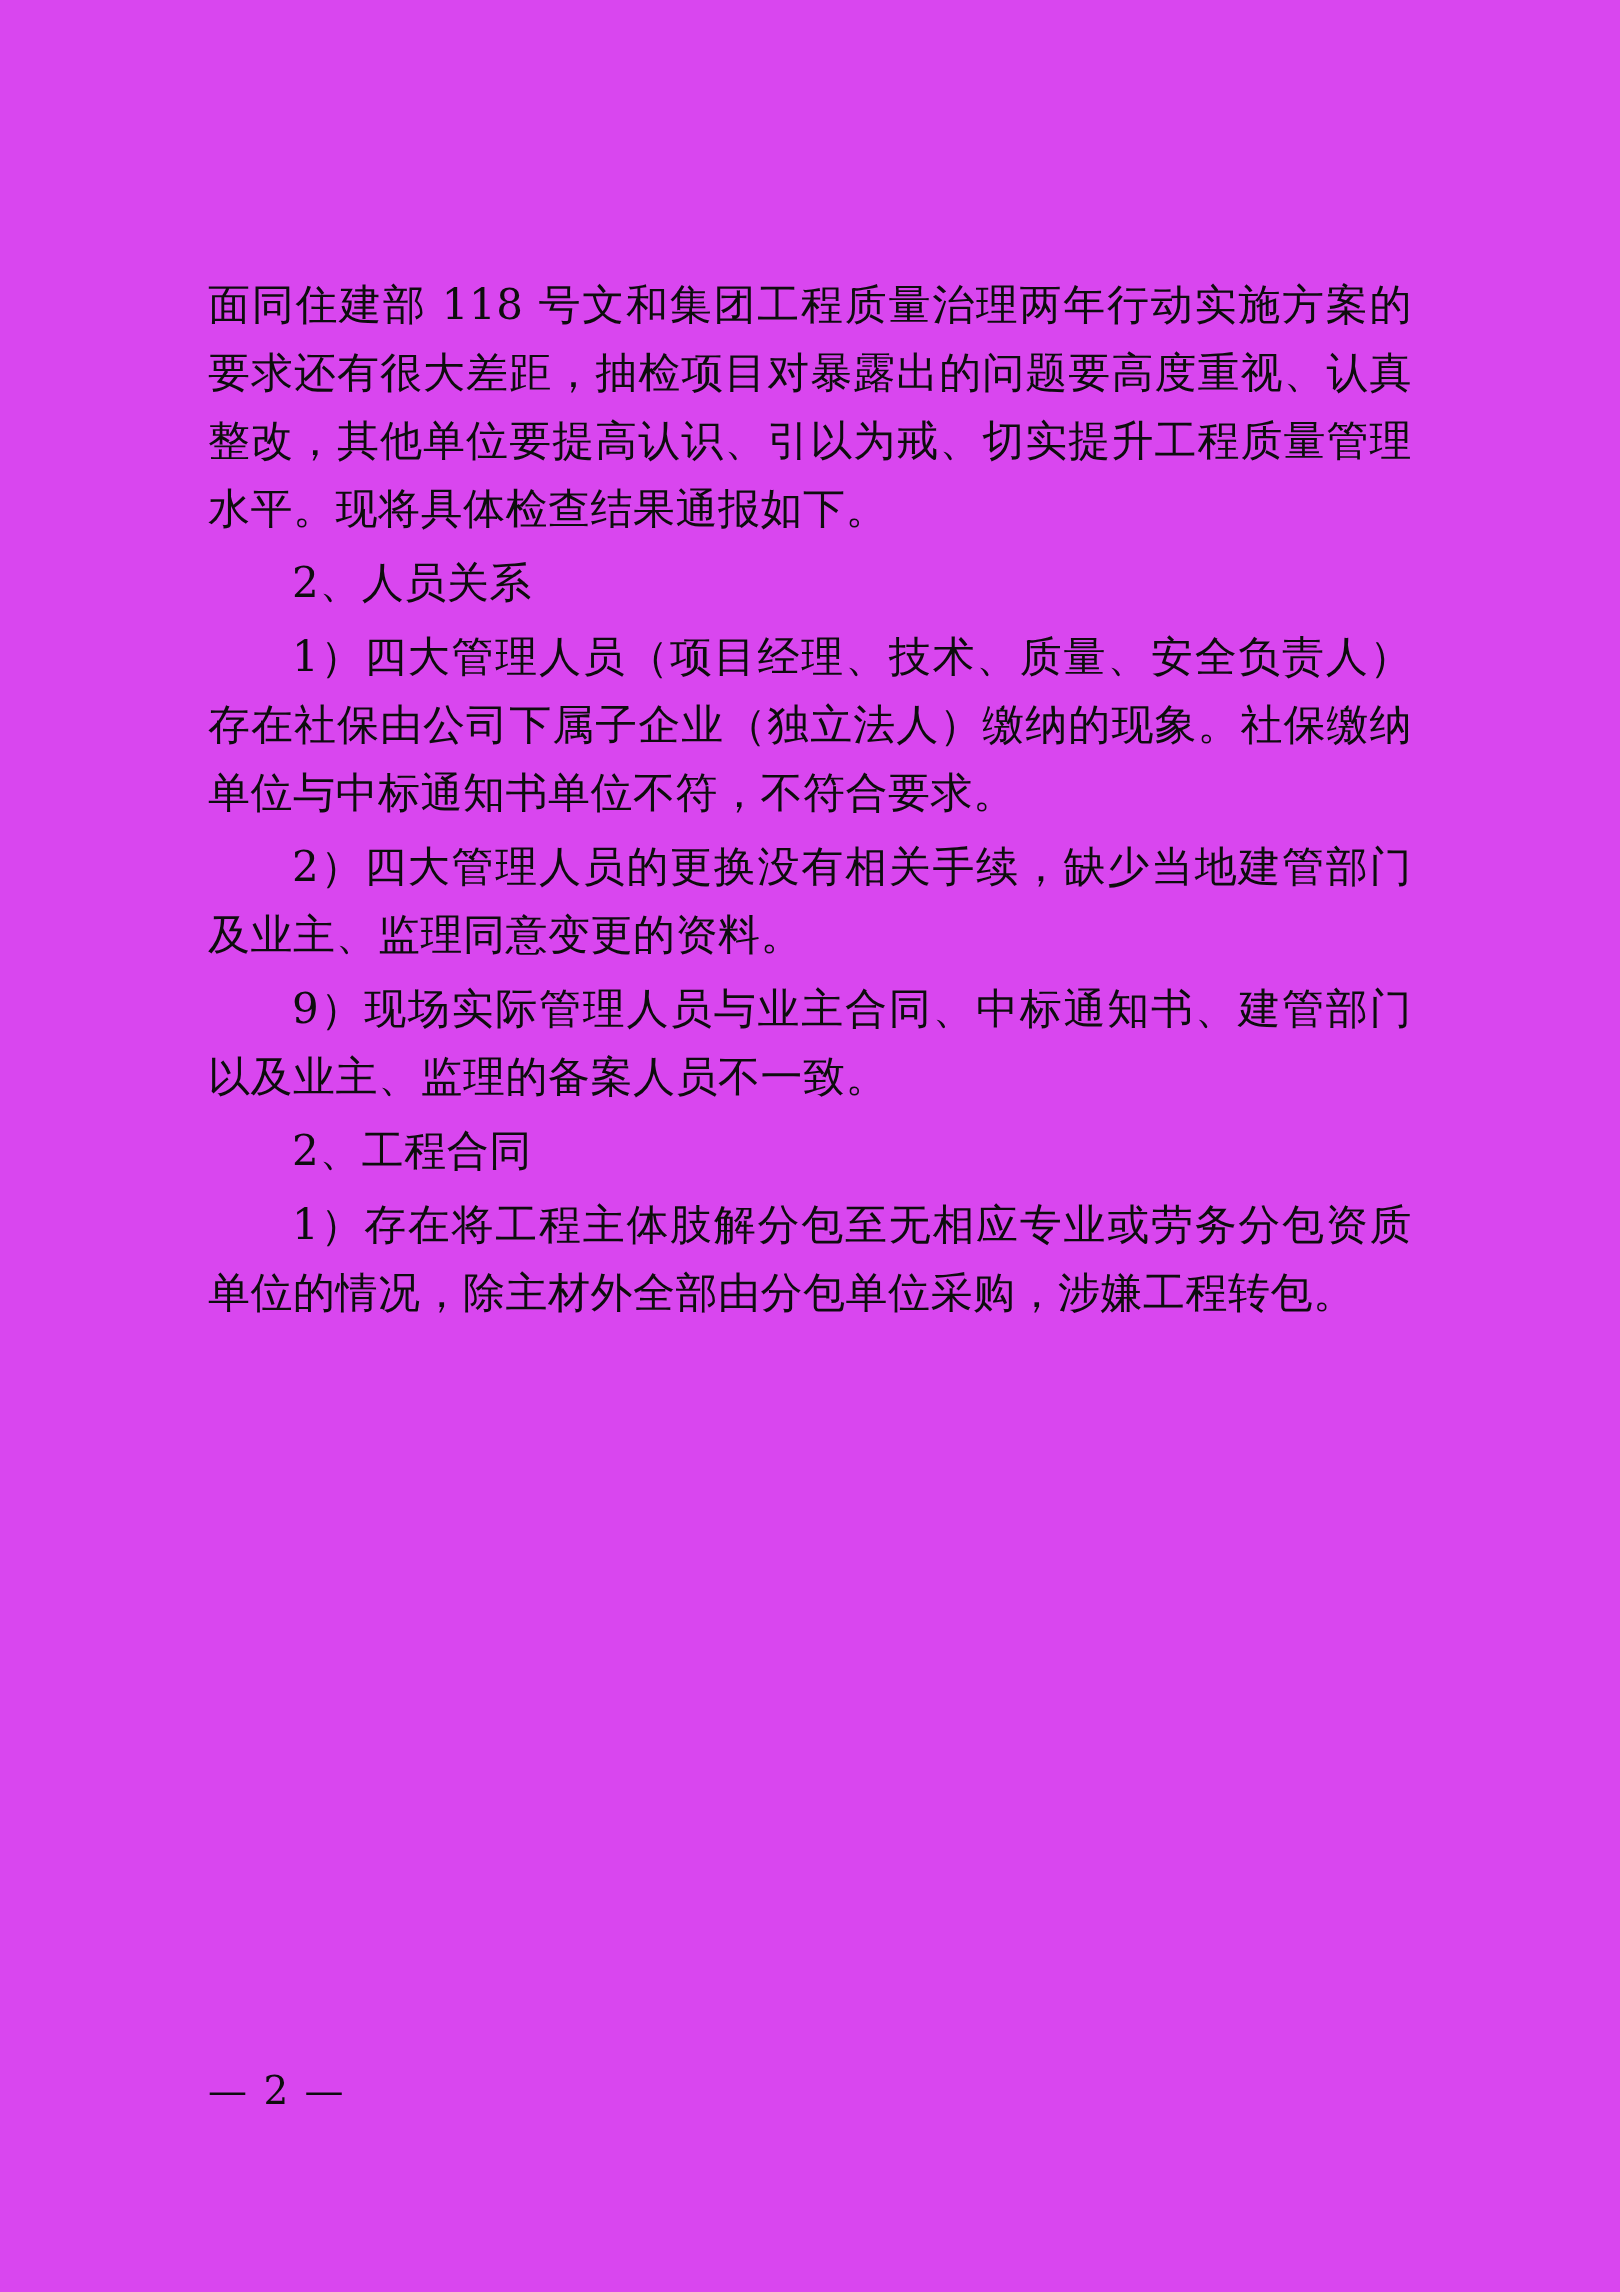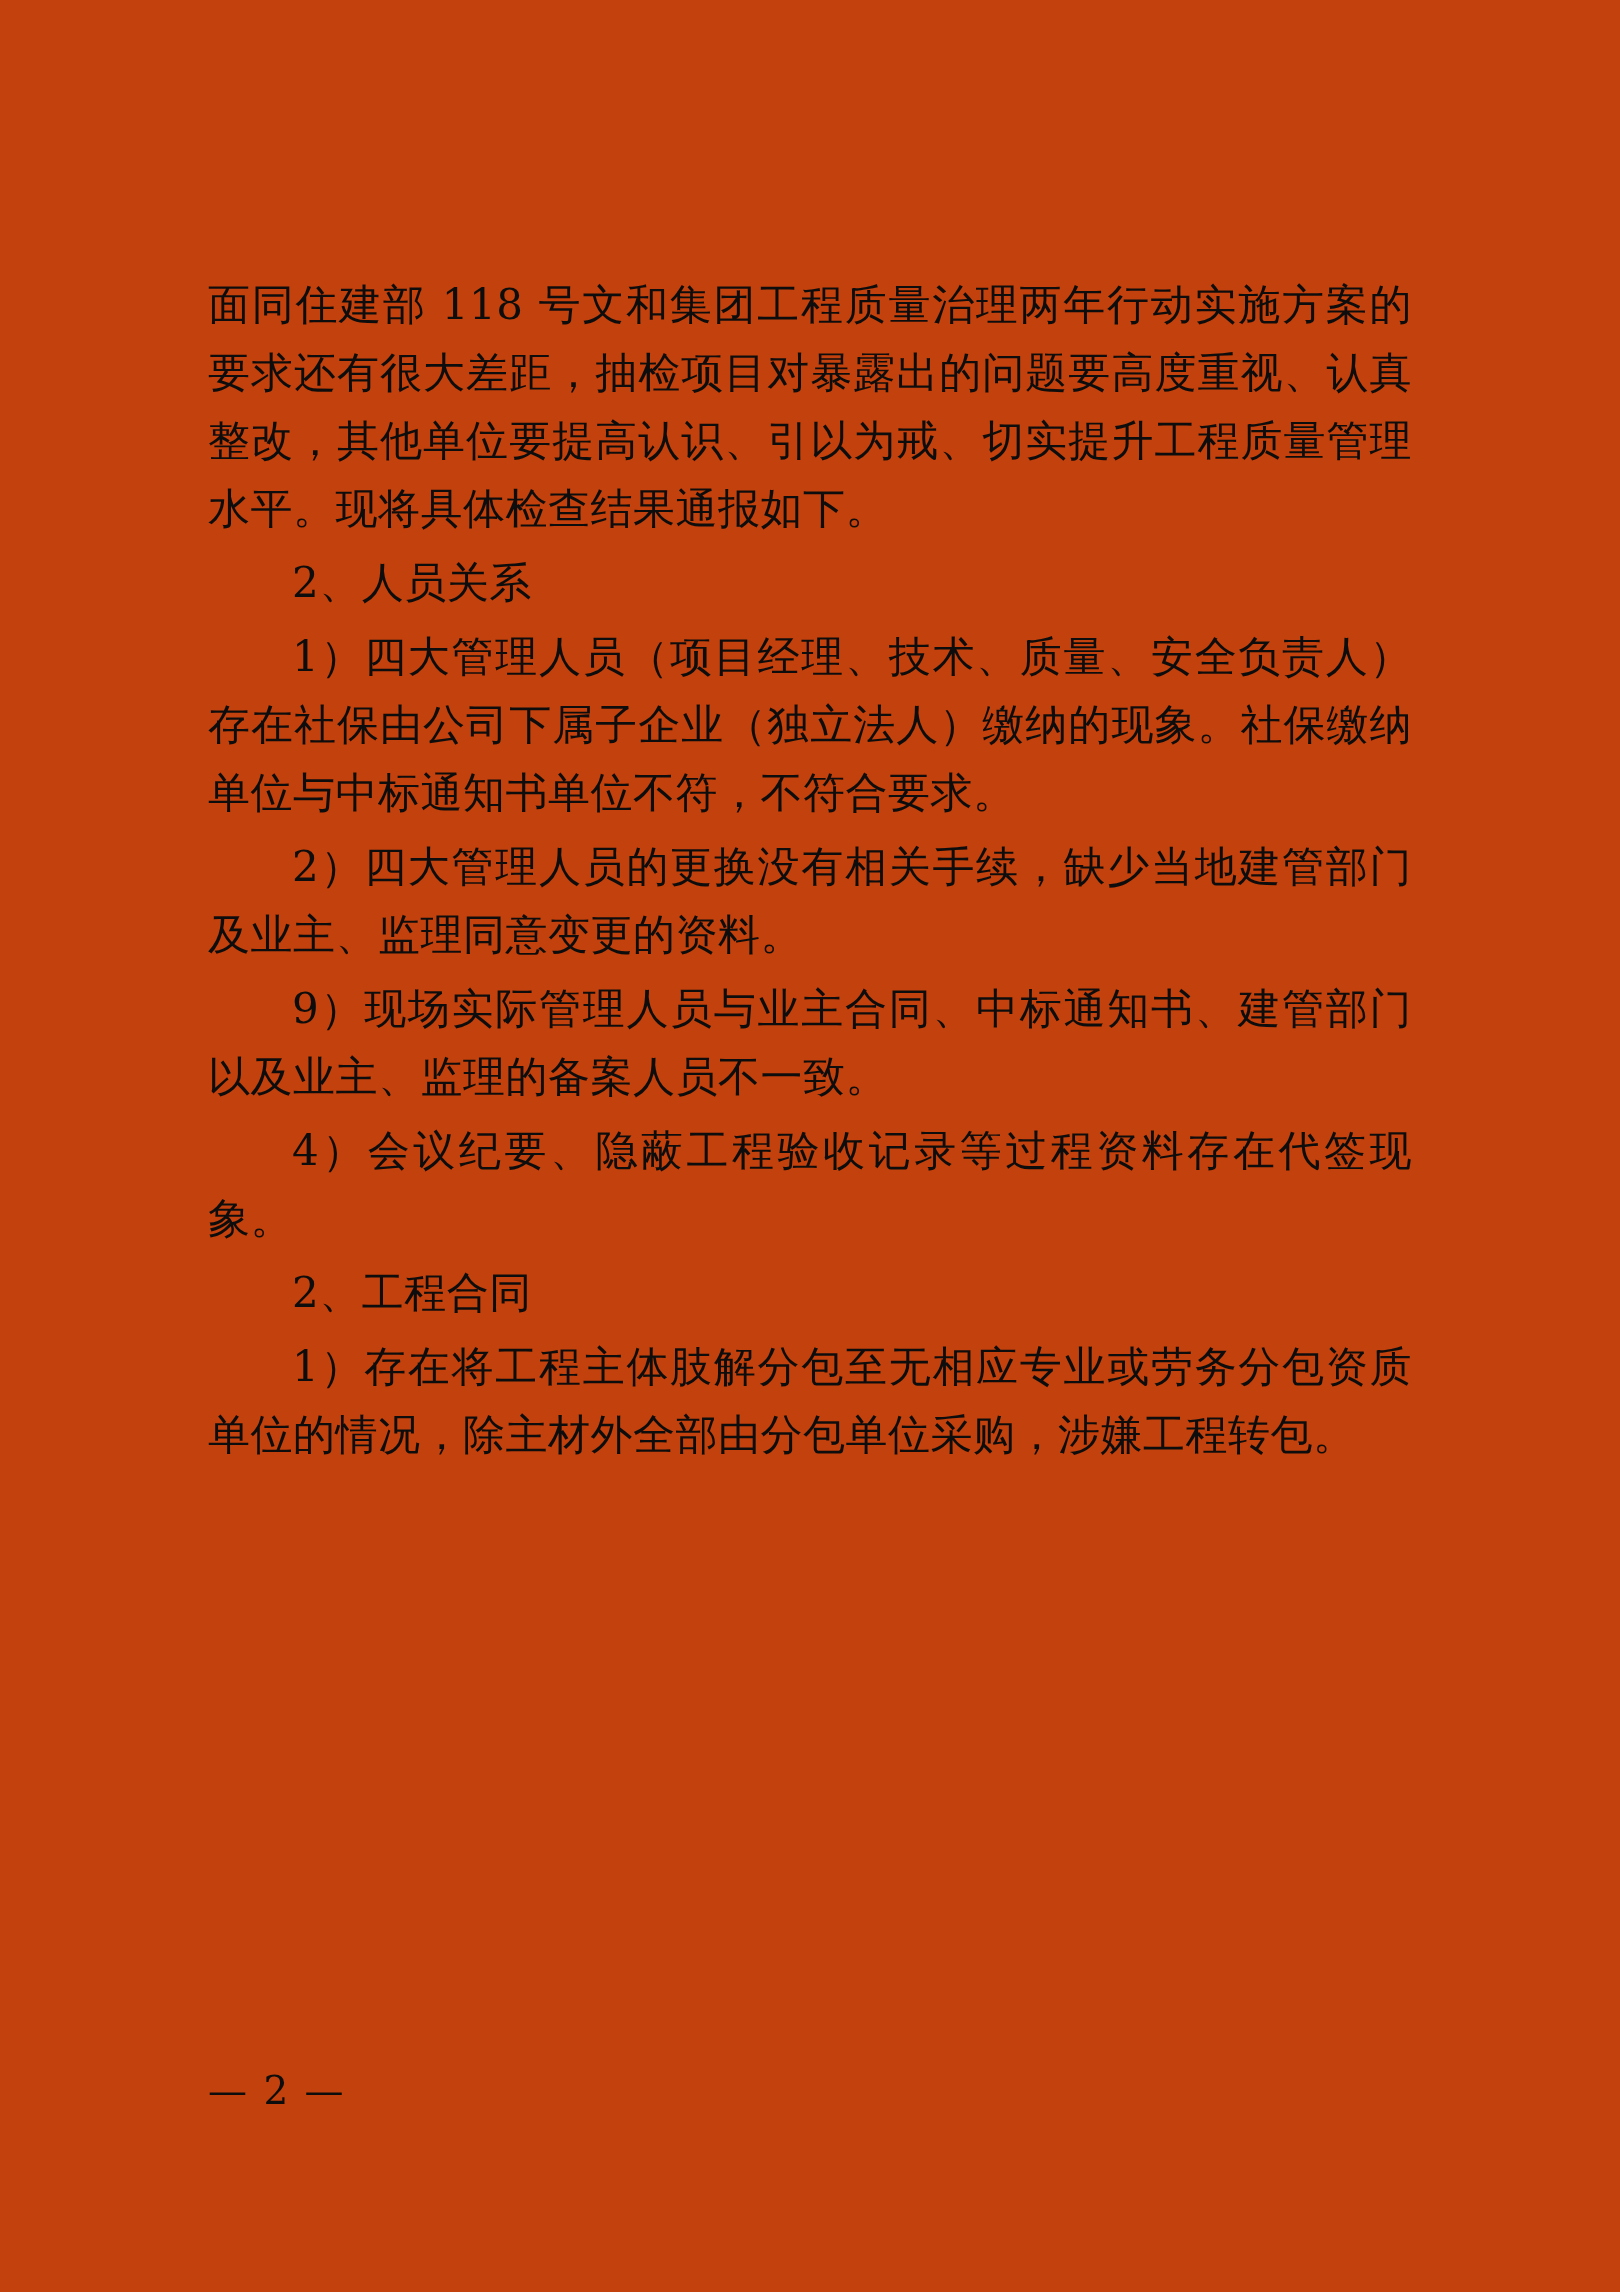--- a/index.html
+++ b/index.html
@@ -4,21 +4,21 @@
 <style>
   html, body {
     margin: 0;
     padding: 0;
     background: #ffffff;
   }
   .page {
     position: relative;
     width: 1620px;
     height: 2293px;
-    background: #c2410c;
+    background: #d946ef;
     margin: 0 auto;
     box-sizing: border-box;
     font-family: "DejaVu Serif", "Liberation Serif", serif;
     color: #0d0d0d;
   }
   .content {
     position: absolute;
     left: 208px;
     top: 271px;
     width: 1204px;
@@ -72,21 +72,20 @@
 
 
     <p class="subhead">2、人员关系</p>
 
     <p class="para indent">1）四大管理人员（项目经理、技术、质量、安全负责人）存在社保由公司下属子企业（独立法人）缴纳的现象。社保缴纳单位与中标通知书单位不符，不符合要求。</p>
 
     <p class="para indent">2）四大管理人员的更换没有相关手续，缺少当地建管部门及业主、监理同意变更的资料。</p>
 
     <p class="para indent">9）现场实际管理人员与业主合同、中标通知书、建管部门以及业主、监理的备案人员不一致。</p>
 
-    <p class="para indent">4）会议纪要、隐蔽工程验收记录等过程资料存在代签现象。</p>
 
     <p class="subhead">2、工程合同</p>
 
     <p class="para indent">1）存在将工程主体肢解分包至无相应专业或劳务分包资质单位的情况，除主材外全部由分包单位采购，涉嫌工程转包。</p>
 
 
 
   </div>
 
   <div class="footer">— 2 —</div>

